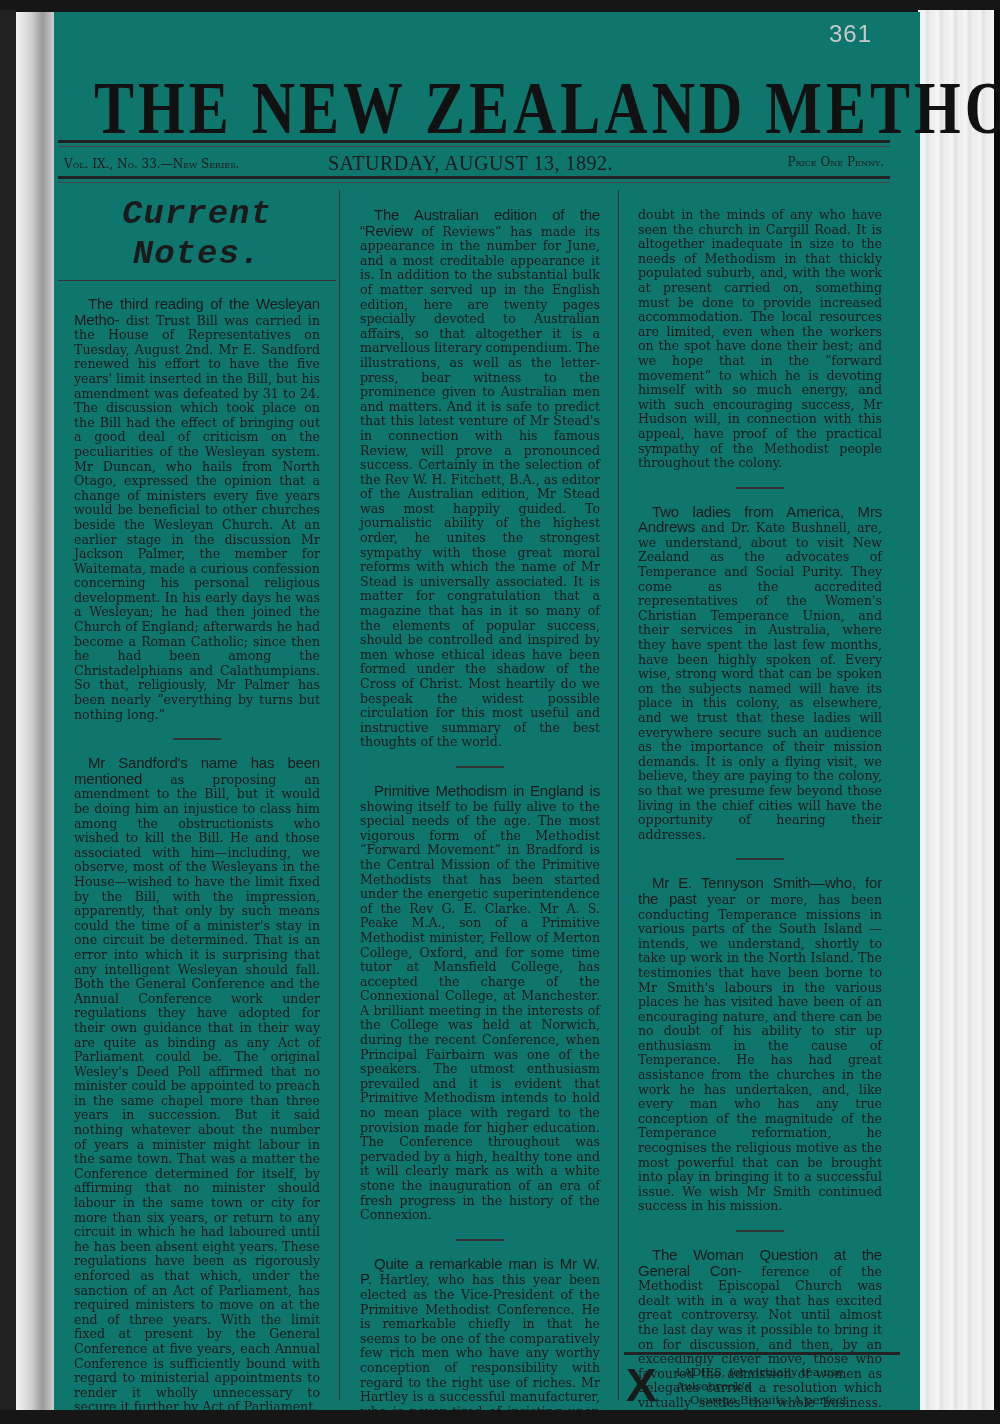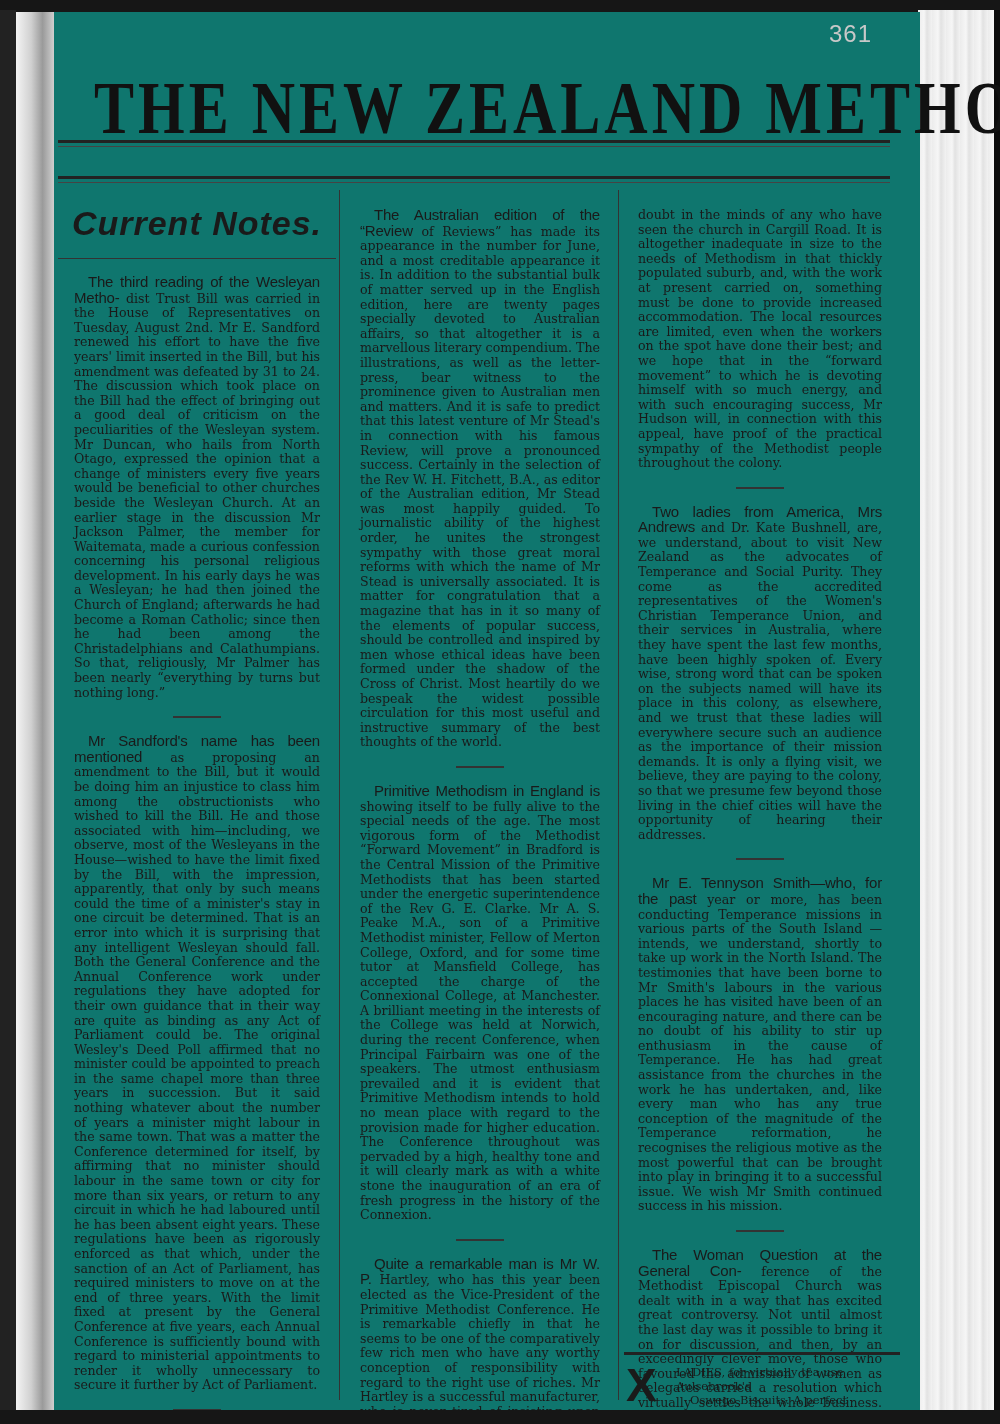--- a/index.html
+++ b/index.html
@@ -30,22 +30,22 @@
   .dl-price { position:absolute; right:6px; top:3px; font-size:12px; font-variant:small-caps; }
 
   .col { position:absolute; top:180px; font-size:12.6px; line-height:14.6px; text-align:justify; hyphens:none; }
   .col p { margin:16px; text-indent:14px; }
   .col-1 { left:4px; width:278px; }
   .col-2 { left:290px; width:272px; }
   .col-3 { left:568px; width:276px; }
   .col-divider { position:absolute; width:1px; background:#333; }
   .lead { font-family:"Liberation Sans",sans-serif; font-size:15px; font-weight:normal; letter-spacing:-0.2px; }
   .sep { width:48px; height:2px; background:#333; margin:9px auto 8px; }
-  .section-title { font-family:Liberation Sans, sans-serif; font-weight:bold; font-size:34px; text-align:center;
-    letter-spacing:1px; line-height:58px; margin:2px 0 6px; font-style:italic; }
+  .section-title { font-family:Liberation Mono, monospace; font-weight:bold; font-size:34px; text-align:center;
+    letter-spacing:1px; line-height:40px; margin:2px 0 6px; font-style:italic; }
   .title-rule { height:1px; background:#333; margin:0 0 6px; }
   .ad { position:absolute; left:570px; top:1340px; width:276px; height:52px; border-top:3px solid #222; }
   .ad-x { position:absolute; left:2px; top:10px; font-family:"Liberation Sans",sans-serif; font-weight:bold; font-size:46px; line-height:40px; }
   .ad-text { position:absolute; left:52px; top:10px; font-size:11.5px; line-height:14px; }
 </style>
 </head>
 <body>
 
 <div class="scan-top"></div>
 <div class="left-strip"></div>
@@ -53,20 +53,25 @@
 <div class="page-stack"></div>
 
 <div class="page">
   <div class="page-number">361</div>
 
   <div class="masthead">THE NEW ZEALAND METHODIST.</div>
 
   <div class="rule-thick" style="top:128px"></div>
   <div class="rule-thin" style="top:134px"></div>
 
+  <div class="dateline">
+    <span class="dl-vol">Vol. IX., No. 33.—New Series.</span>
+    <span class="dl-date">SATURDAY, AUGUST 13, 1892.</span>
+    <span class="dl-price">Price One Penny.</span>
+  </div>
 
   <div class="rule-thick" style="top:164px"></div>
   <div class="rule-thin" style="top:170px"></div>
 
   <div class="col-divider" style="left:285px; top:178px; height:1210px;"></div>
   <div class="col-divider" style="left:564px; top:178px; height:1210px;"></div>
 
   <div class="col col-1">
     <div class="section-title">Current Notes.</div>
     <div class="title-rule"></div>

